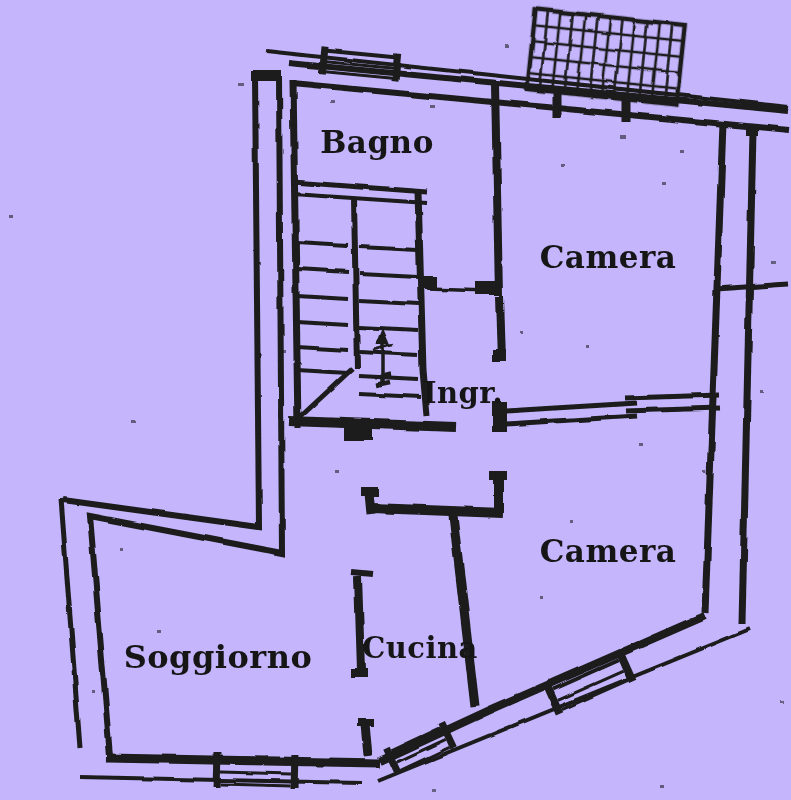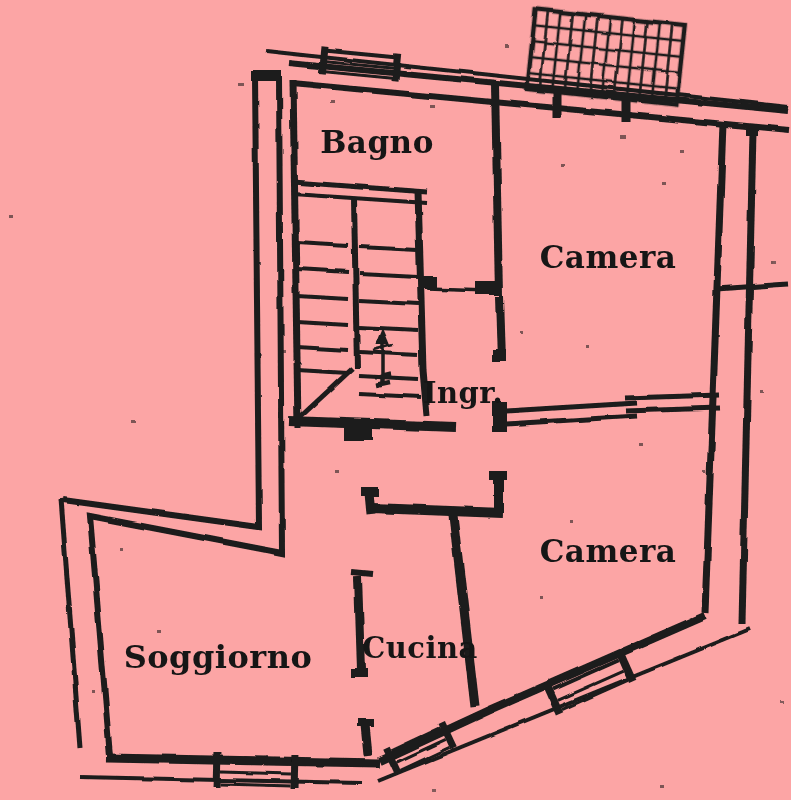--- a/index.html
+++ b/index.html
@@ -1,19 +1,19 @@
 <!DOCTYPE html>
 <html><head>
 <meta charset="utf-8">
 <style>
   html,body{margin:0;padding:0;background:#888;}
   .page{
     position:relative;
     width:791px;height:800px;
-    background:#fca5a5;
+    background:#c4b5fd;
     overflow:hidden;
     font-family:"DejaVu Serif","Liberation Serif",serif;
   }
   svg{display:block;}
   .ink{stroke:#1b1b1b;fill:none;}
   .fill-ink{fill:#1b1b1b;stroke:none;}
   .room-label{
     font-family:"DejaVu Serif","Liberation Serif",serif;
     font-weight:bold;
     fill:#161616;

